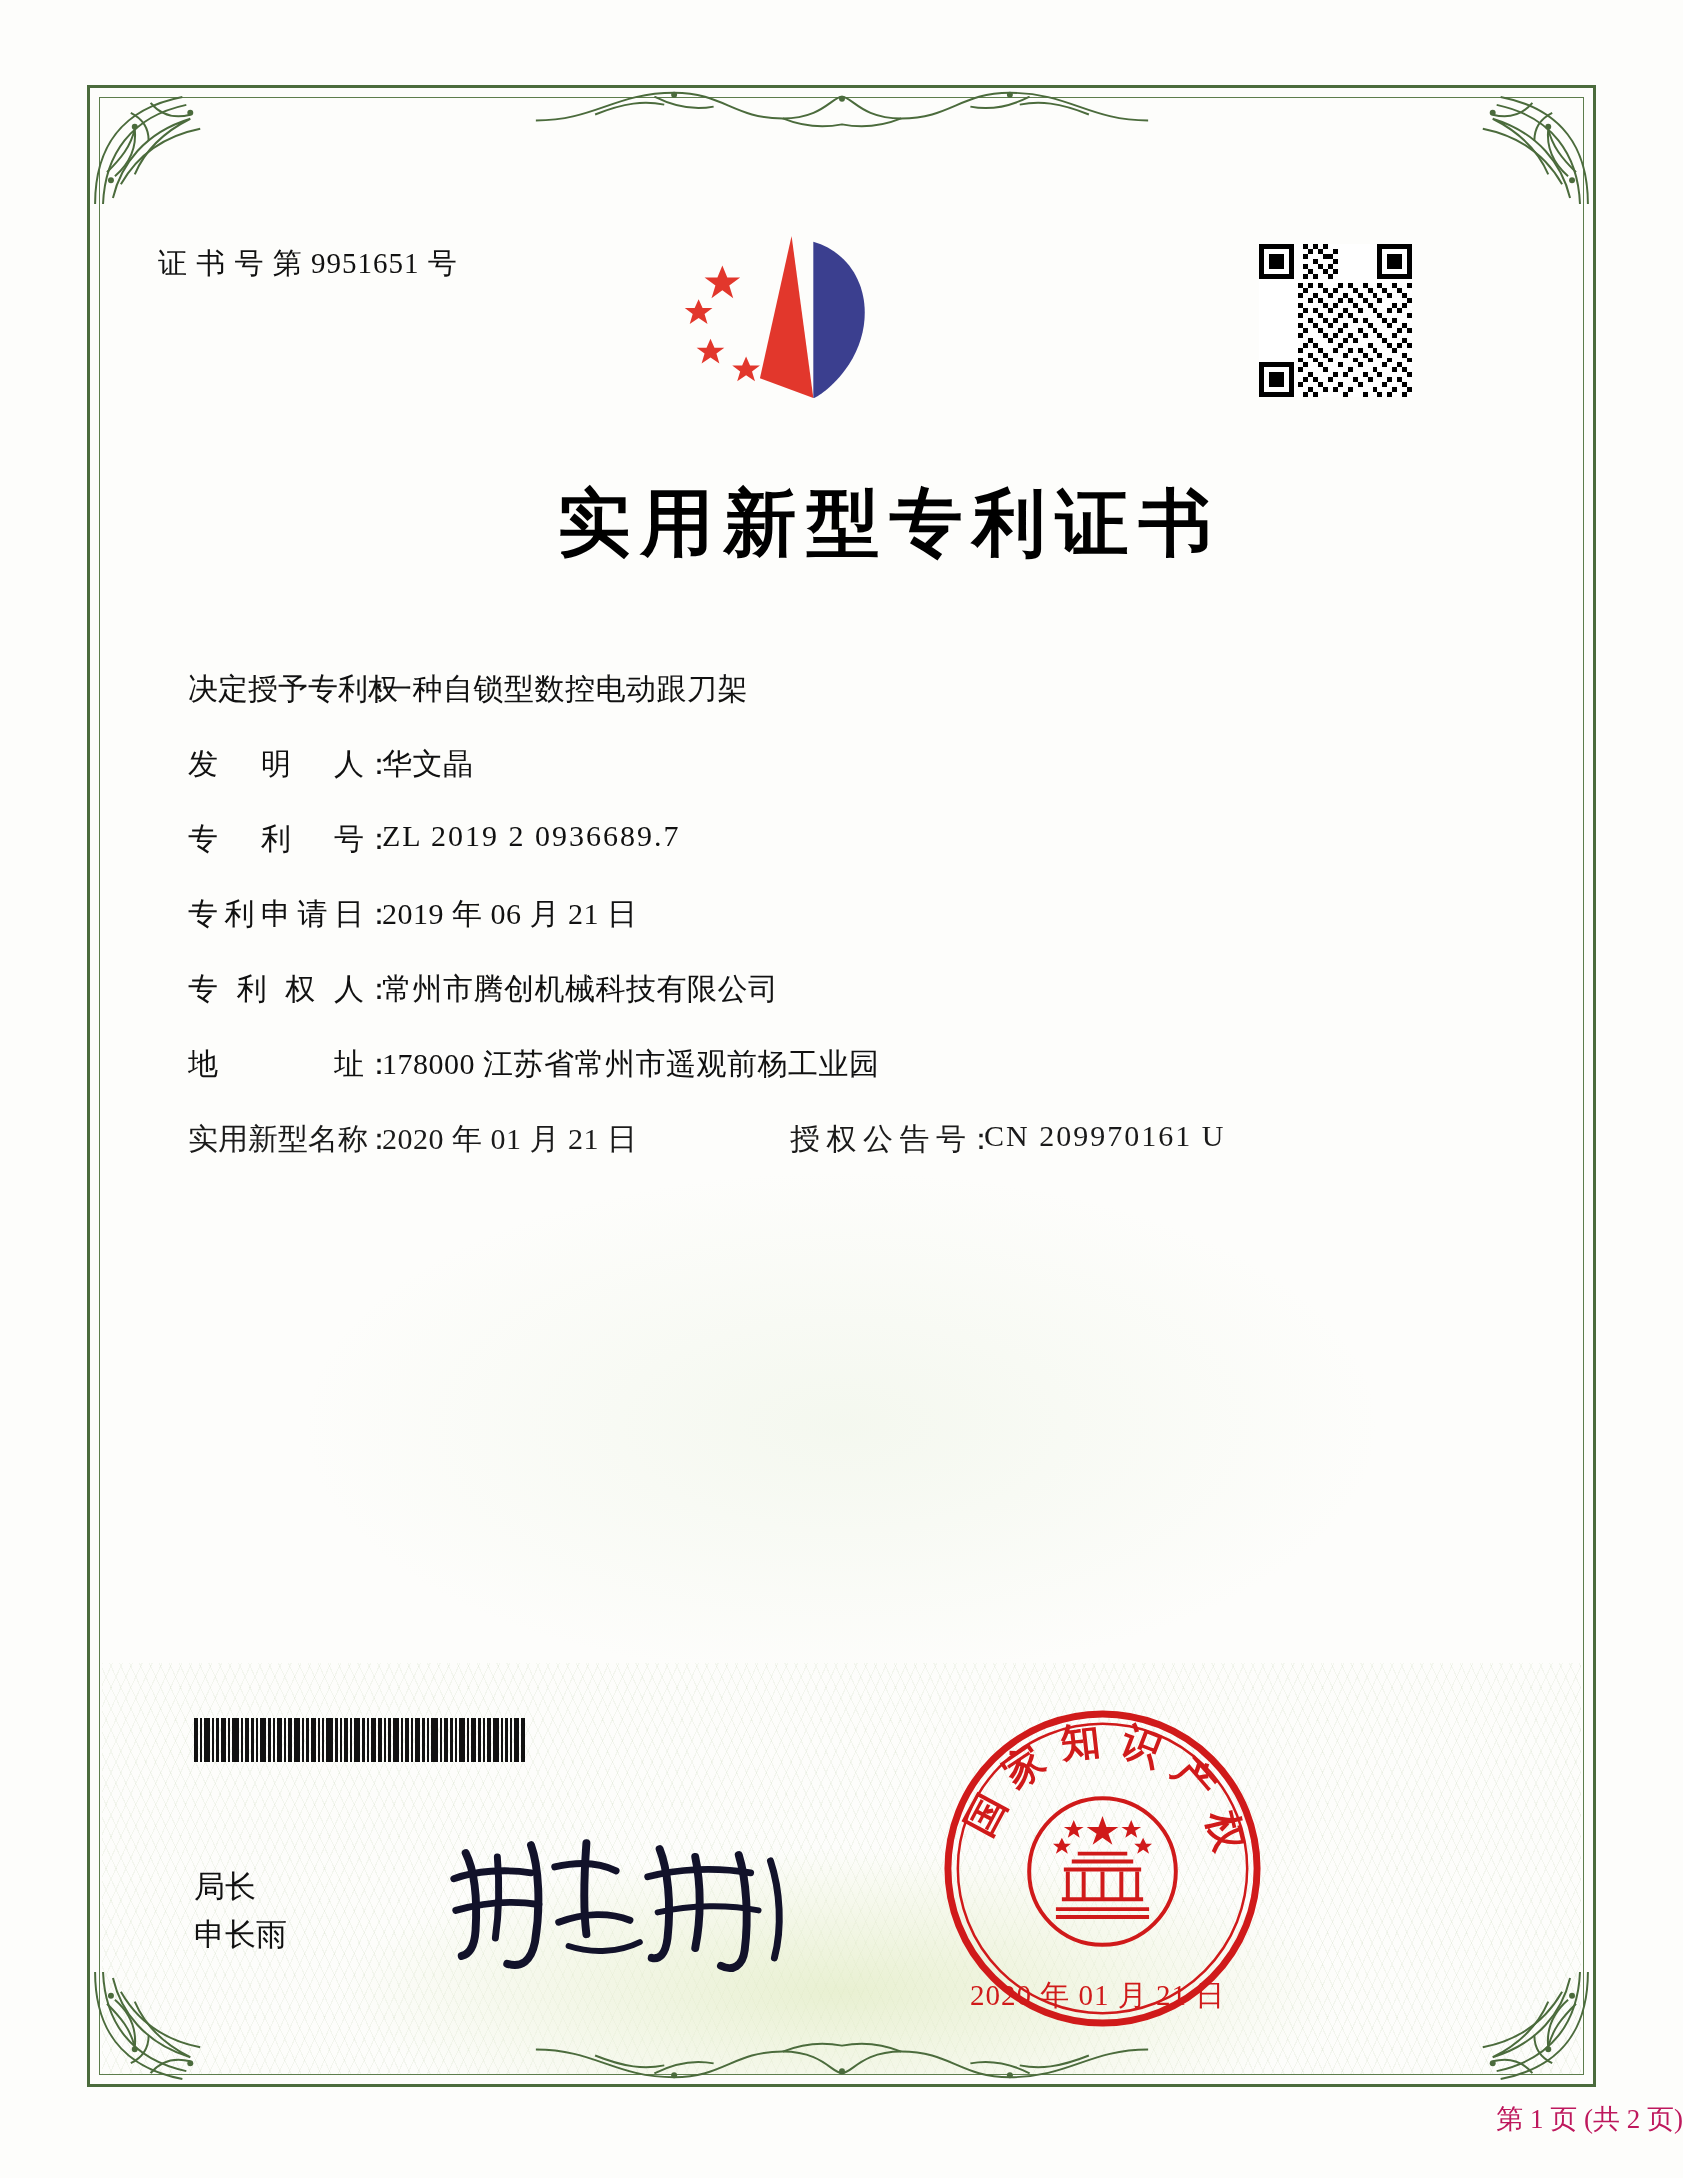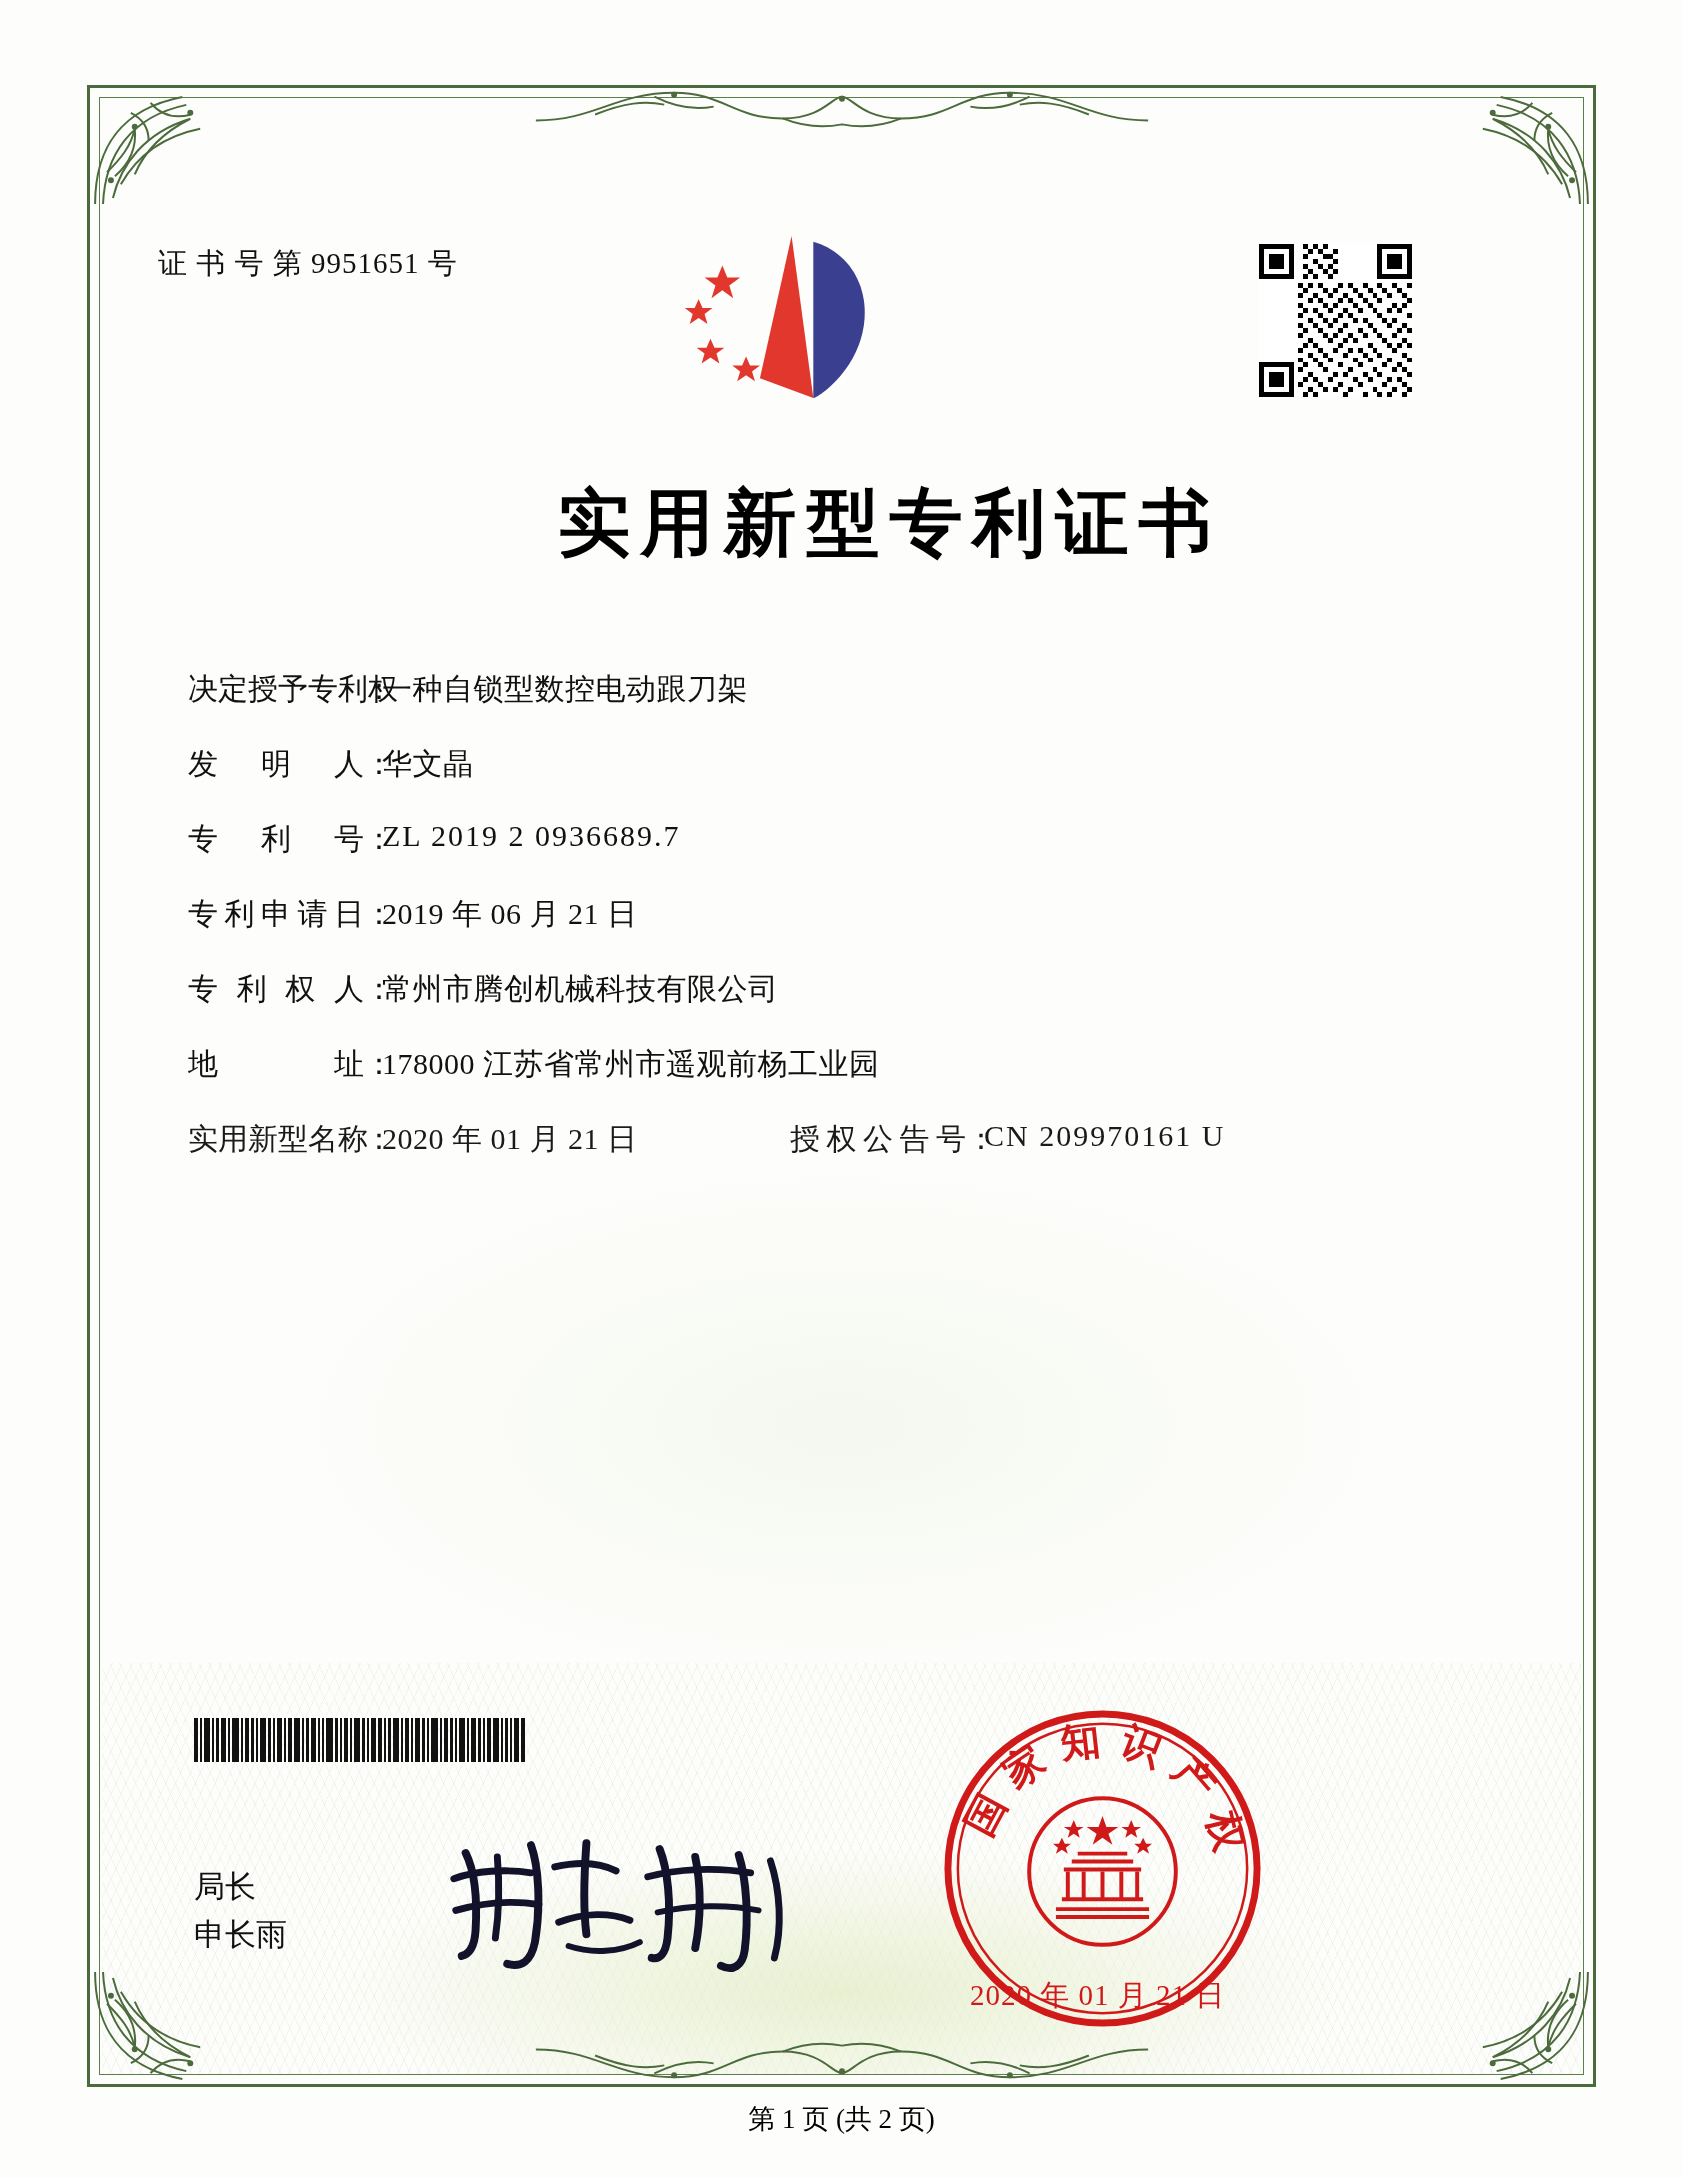--- a/index.html
+++ b/index.html
@@ -262,23 +262,23 @@
     letter-spacing: 1px;
     white-space: nowrap;
   }
 
   
   .footer {
     position: absolute;
     left: 0;
     top: 2101px;
     width: 1683px;
-    text-align: center;
+    text-align: right;
     font-size: 27px;
-    color: #000000;
+    color: #be185d;
   }
 </style>
 </head>
 <body>
 
 <div class="page">
 
   <div class="watermark-mid"></div>
   <div class="guilloche"></div>
 

